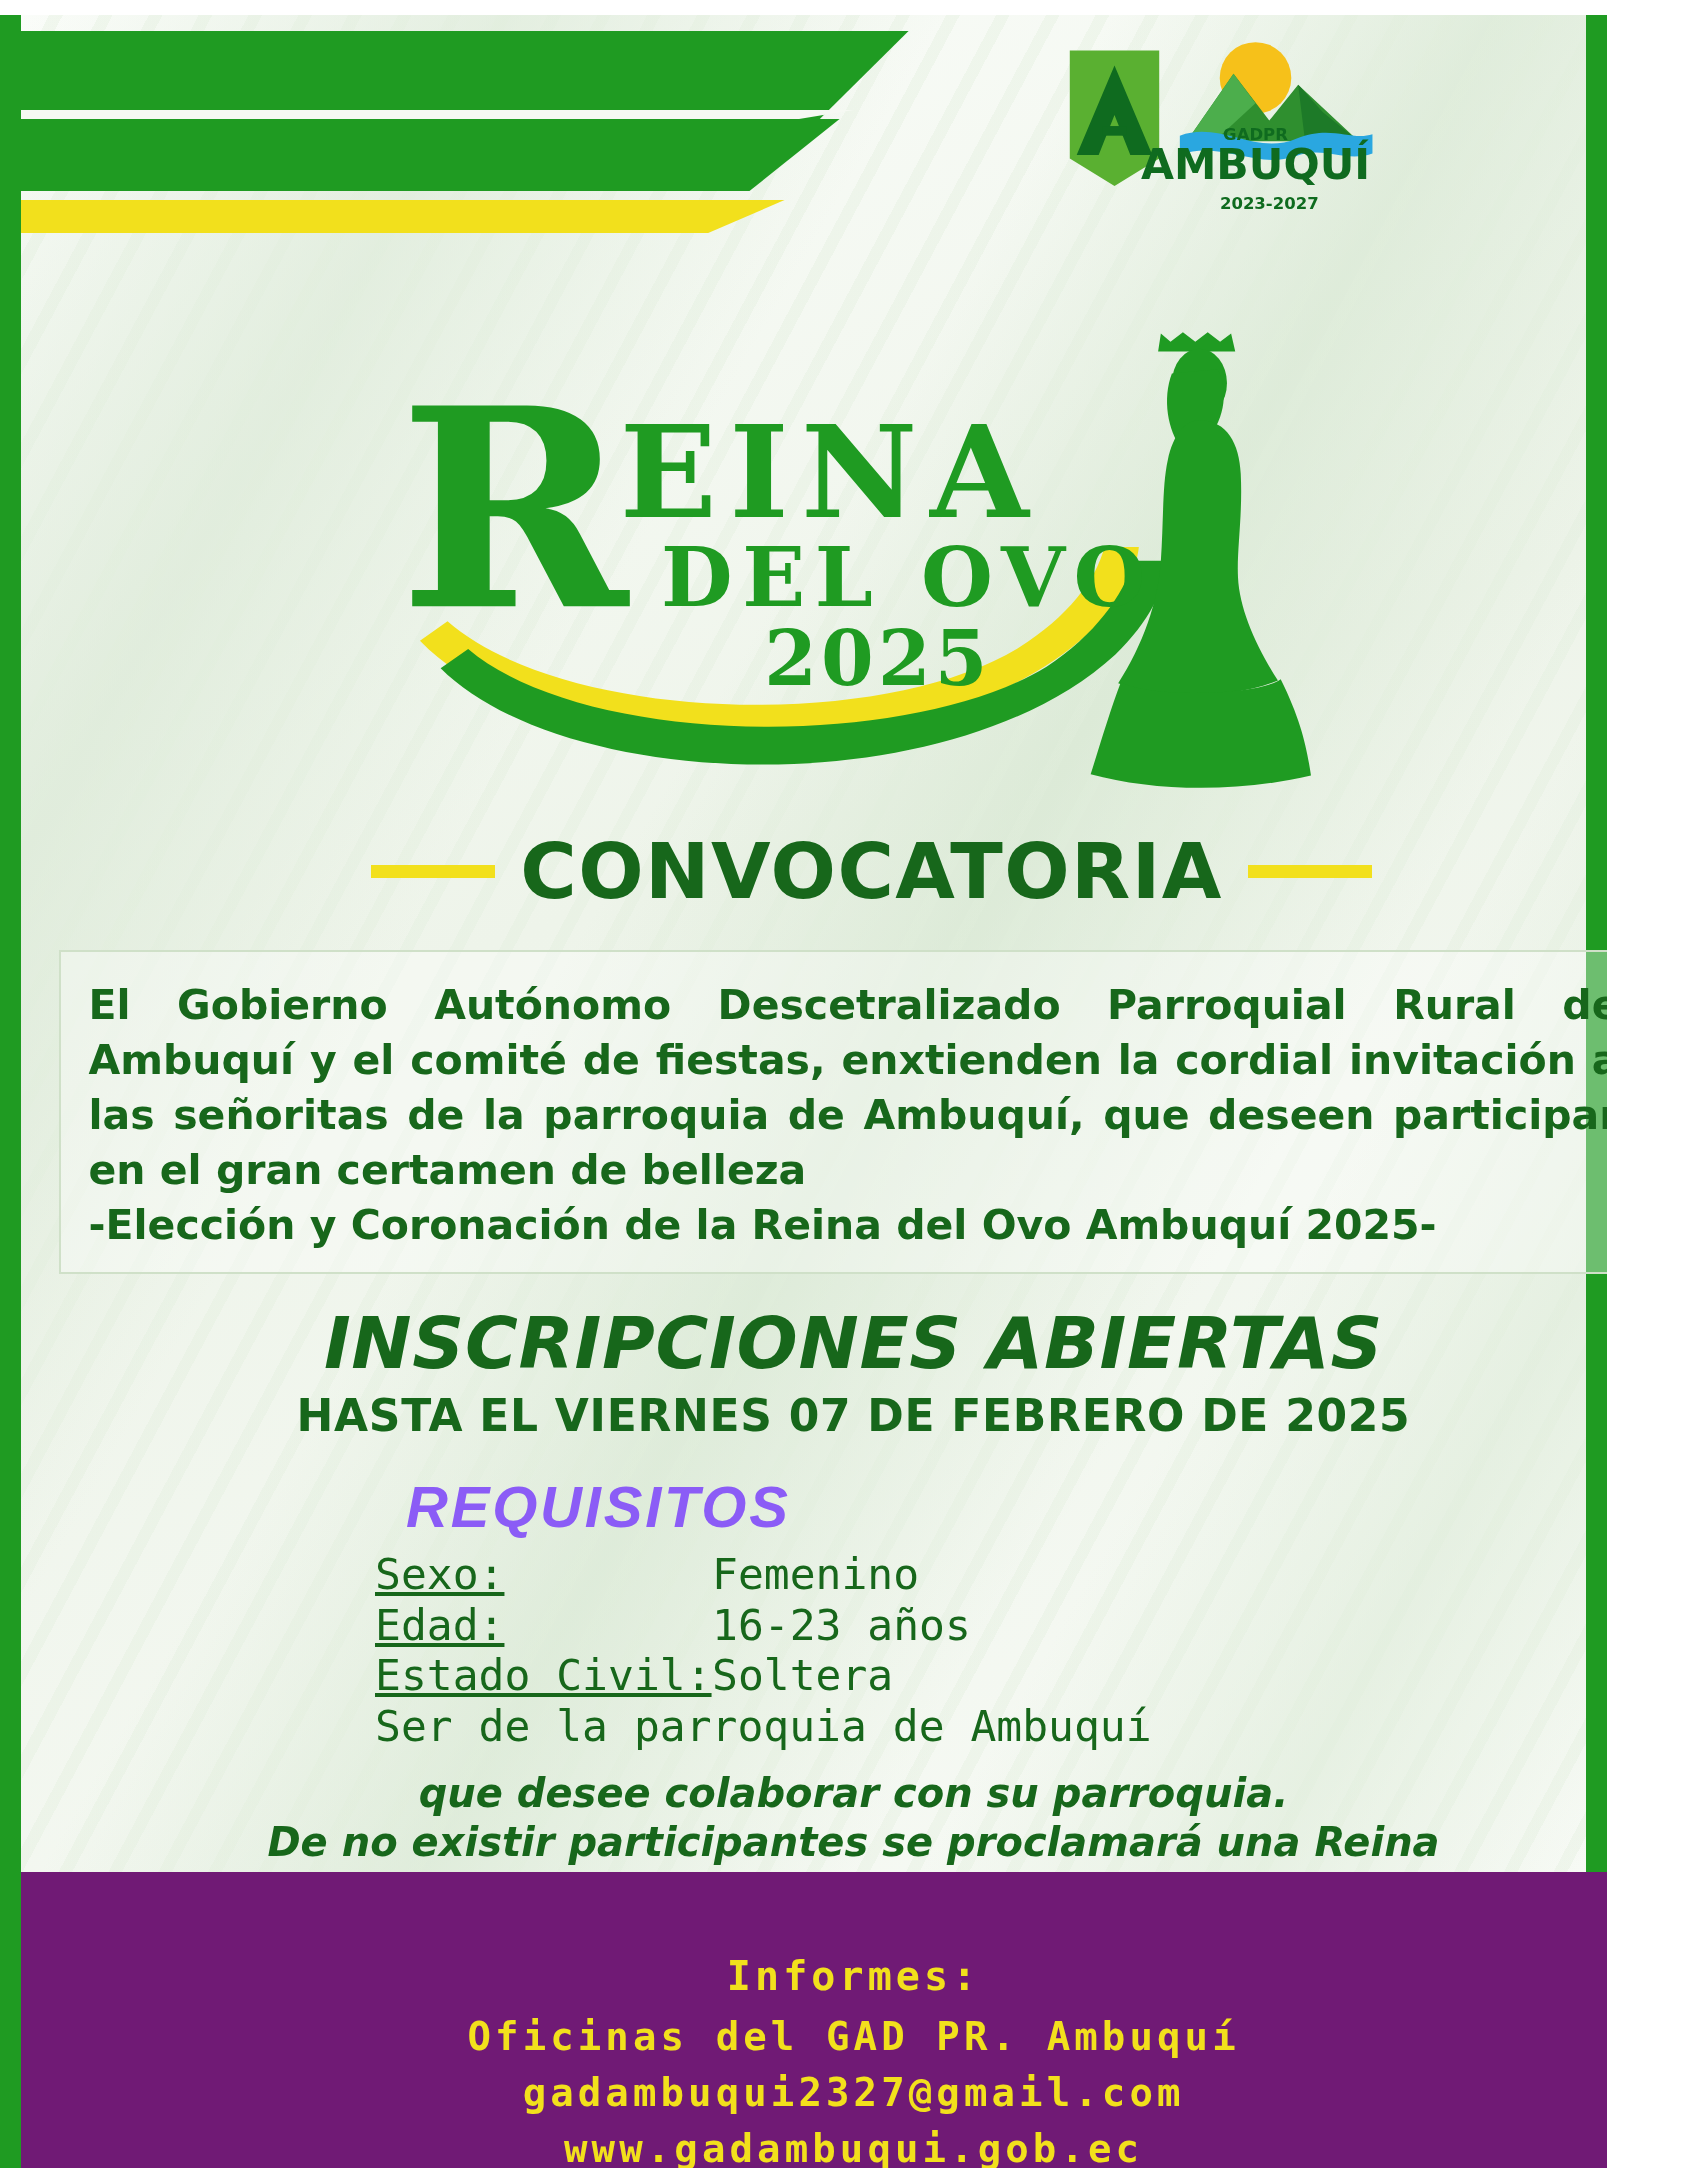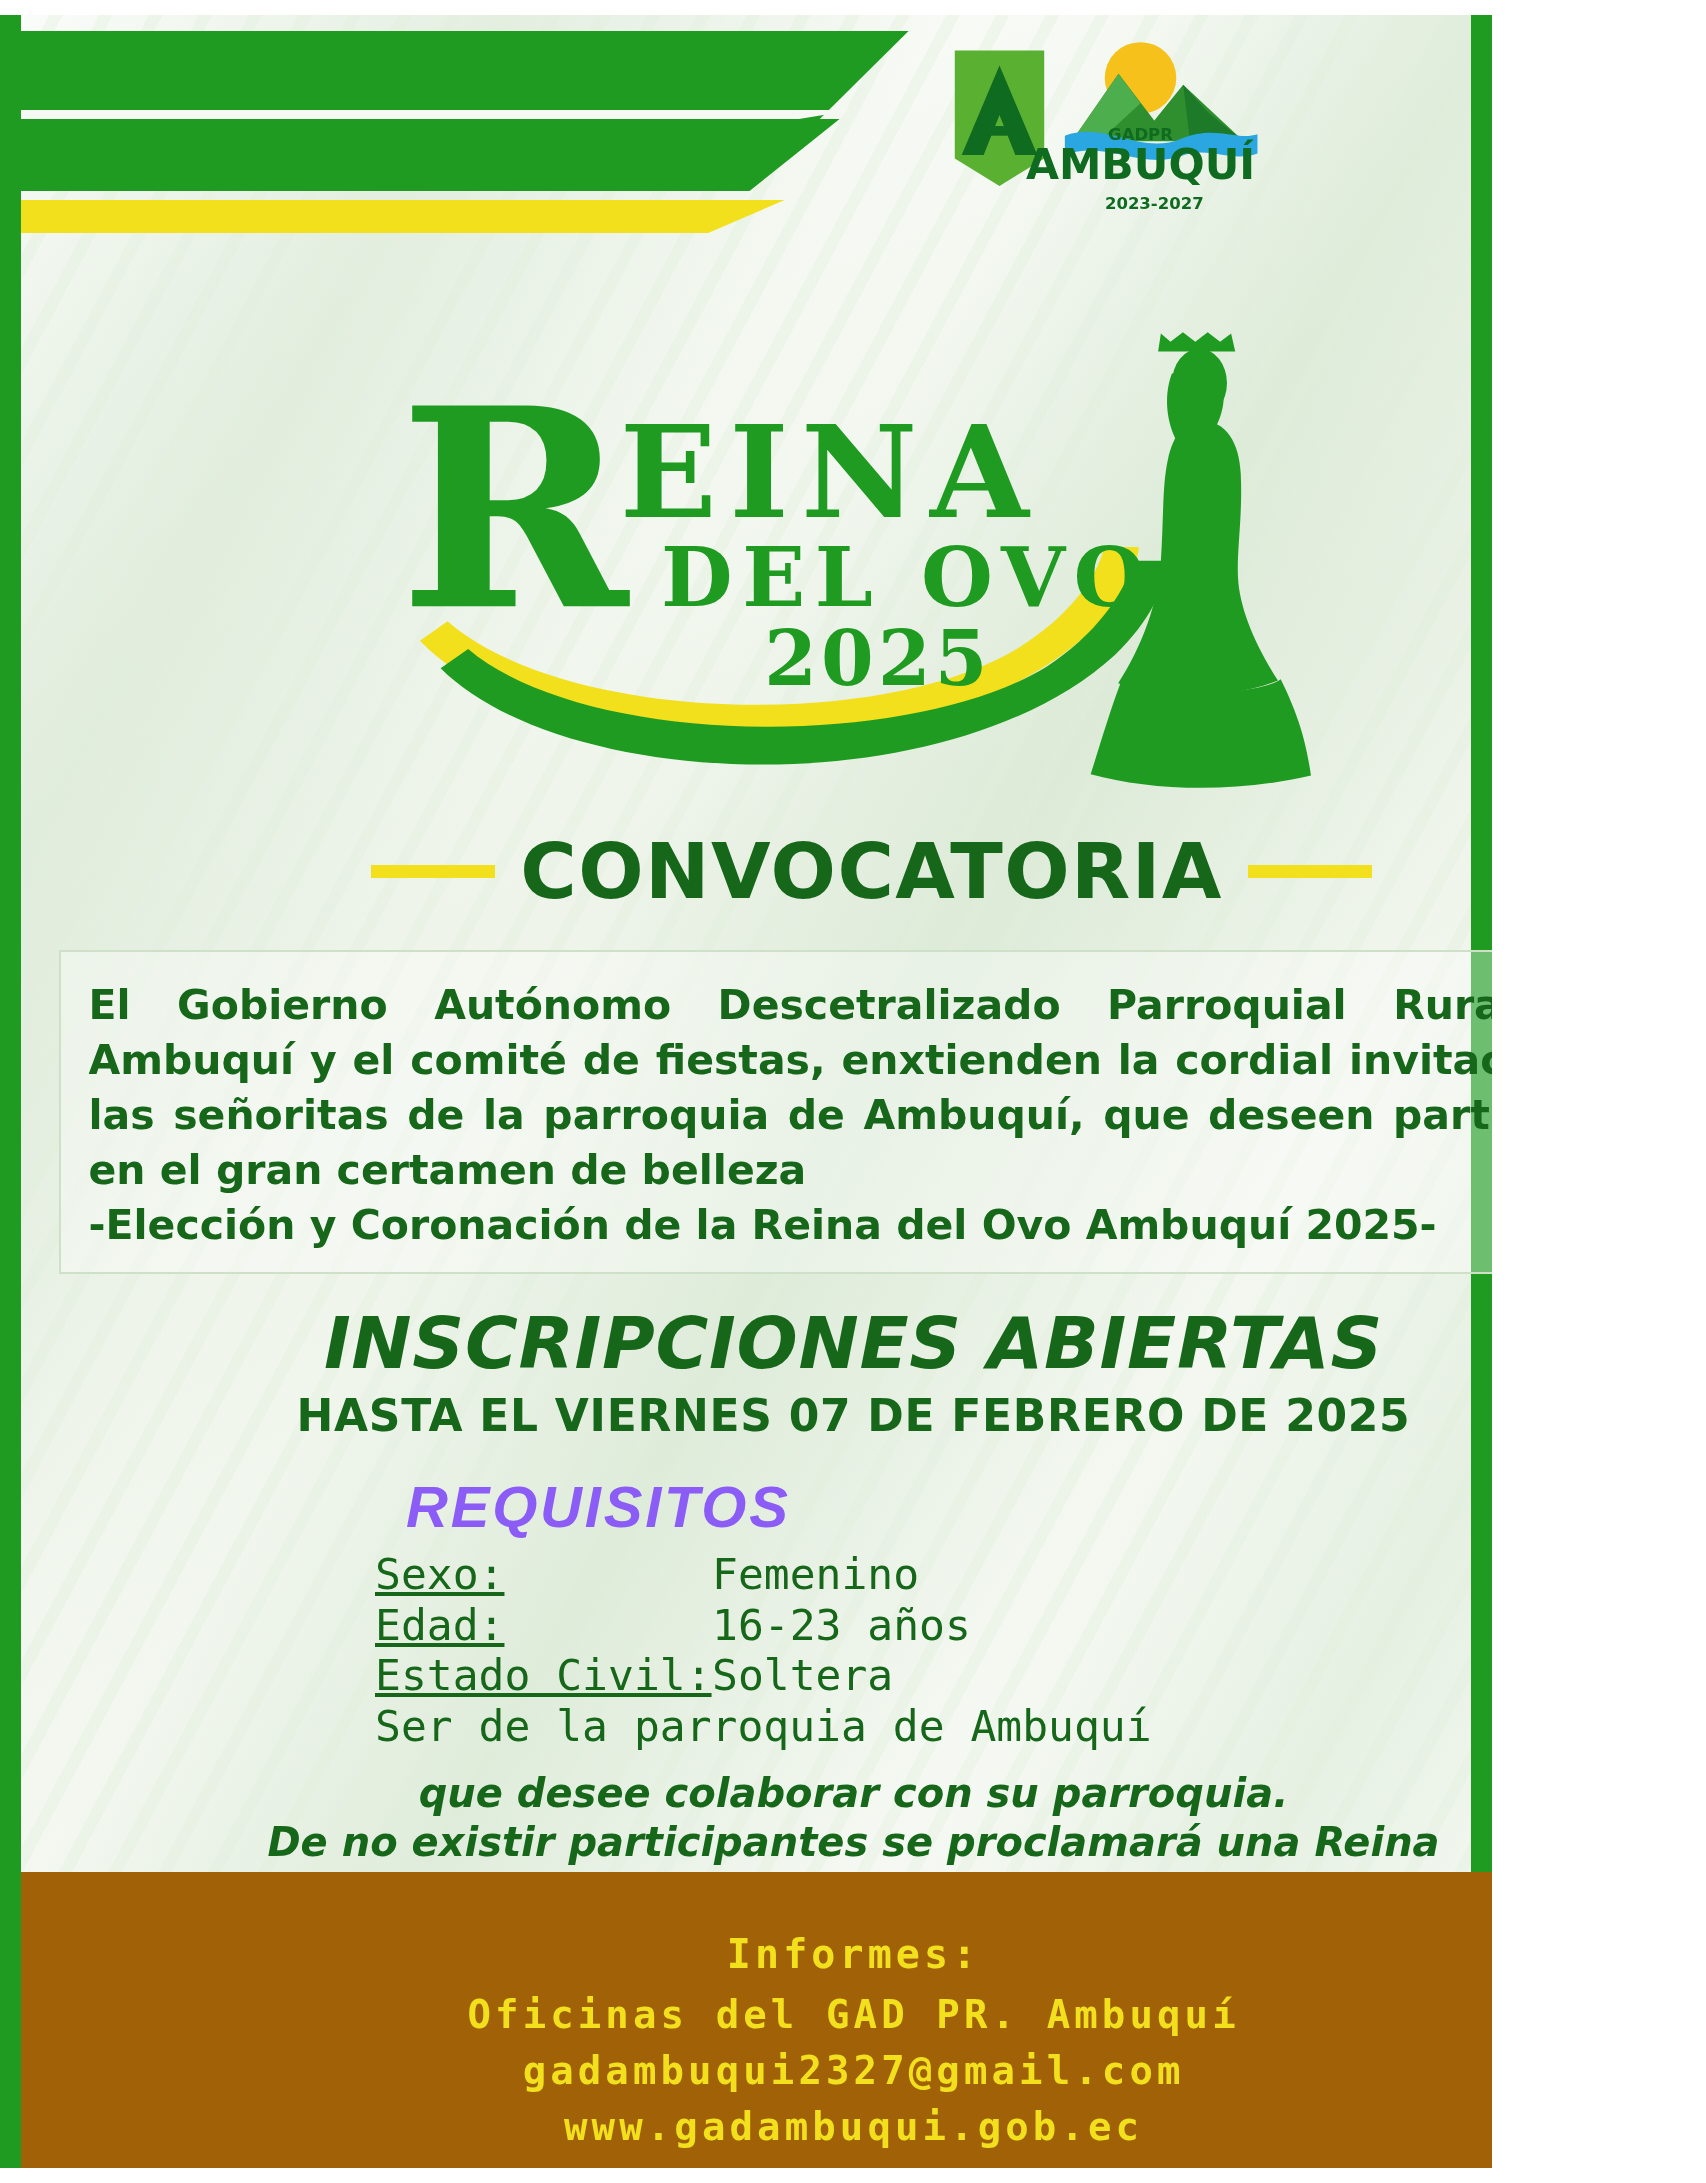--- a/index.html
+++ b/index.html
@@ -5,21 +5,21 @@
   html, body {
     margin: 0;
     padding: 0;
     background: #ffffff;
   }
   body {
     font-family: "Liberation Sans", sans-serif;
   }
   .poster {
     position: relative;
-    width: 1492px;
+    width: 1607px;
     height: 2183px;
     overflow: hidden;
     background: #f4f7f1;
   }
   
   .frame-left {
     position: absolute;
     left: 0; top: 0;
     width: 20.6px; height: 2183px;
     background: #1f9b22;
@@ -224,23 +224,23 @@
     font-size: 40px;
     line-height: 1.22;
     color: #17671b;
   }
 
   
   .footer {
     position: absolute;
     left: 20.6px; top: 1872px;
     width: 1666px; height: 296px;
-    background: #a16207;
+    background: #701a75;
     text-align: center;
-    padding-top: 59px;
+    padding-top: 81px;
     box-sizing: border-box;
   }
   .footer div {
     font-family: "DejaVu Sans Mono", monospace;
     font-weight: bold;
     color: #f2e01c;
     letter-spacing: 4.1px;
   }
   .footer .f-title { font-size: 40px; margin-bottom: 15px; }
   .footer .f-line  { font-size: 39px; margin-bottom: 11px; }

